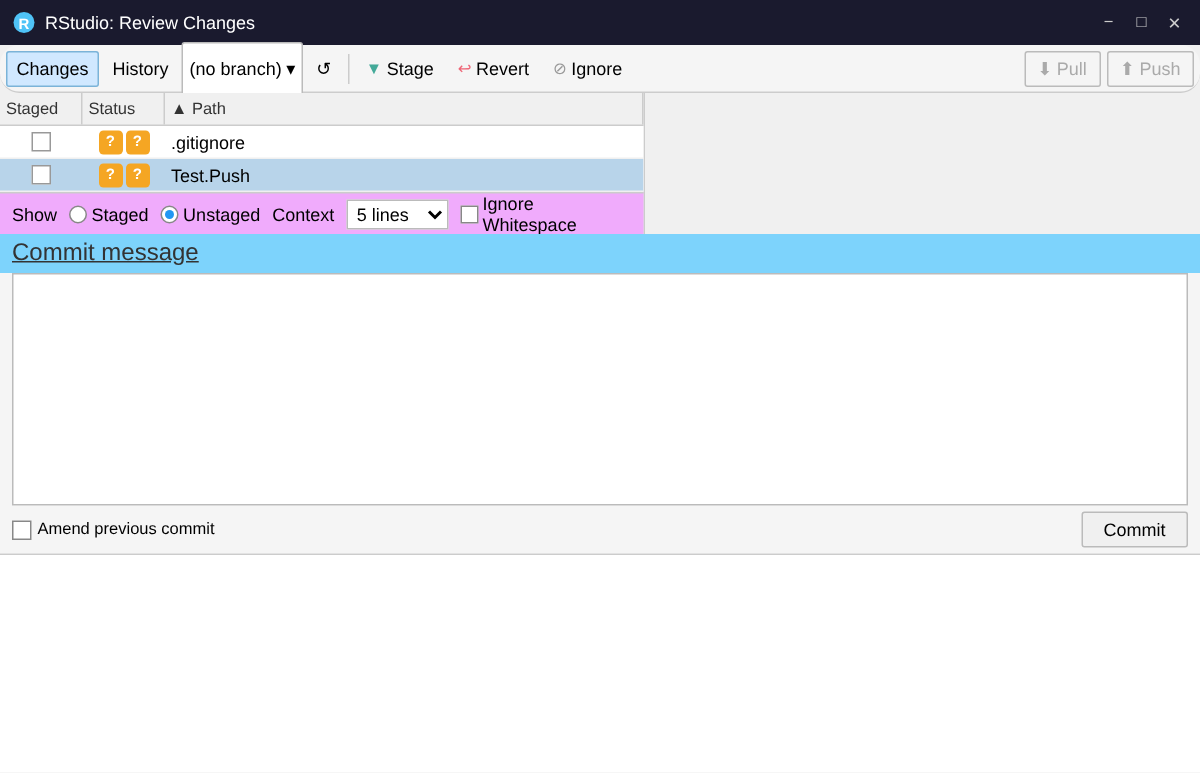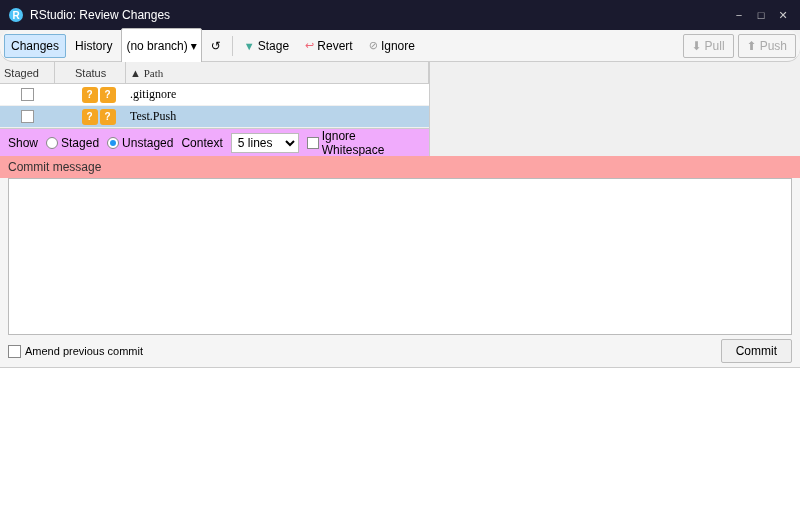--- a/index.html
+++ b/index.html
@@ -146,22 +146,22 @@
       padding: 2px 4px;
       font-size: 11px;
       color: #333;
       border-right: 1px solid #ccc;
       display: flex;
       align-items: center;
       cursor: pointer;
       user-select: none;
     }
     .col-staged { width: 55px; }
-    .col-status { width: 55px; margin-left: 16px; }
-    .col-path { flex: 1; font-family: Liberation Serif, serif; }
+    .col-status { width: 55px; }
+    .col-path { flex: 1; }
 
     .file-list {
       flex: 1;
       overflow-y: auto;
       background: white;
     }
     .file-row {
       display: flex;
       align-items: center;
       height: 22px;
@@ -258,23 +258,24 @@
 
     
     .right-panel {
       flex: 1;
       display: flex;
       flex-direction: column;
       background: #f5f5f5;
     }
     .commit-message-label {
       padding: 4px 8px;
-      font-size: 12px;
+      font-size: 16px;
       color: #333;
-      background: #fca5a5;
+      background: #7dd3fc;
+      text-decoration: underline;
     }
     .commit-message-area {
       flex: 1;
       margin: 0 8px;
       border: 1px solid #bbb;
       background: white;
       resize: none;
       font-size: 12px;
       padding: 4px;
       font-family: inherit;

